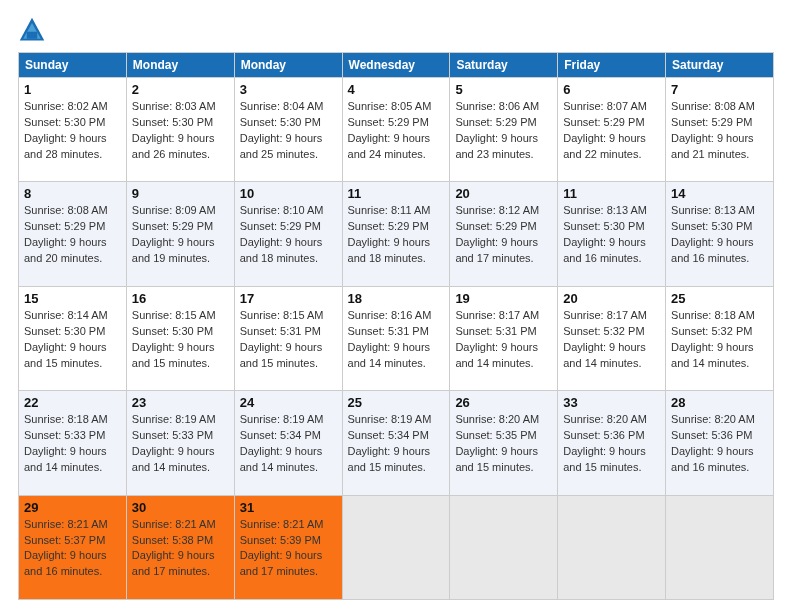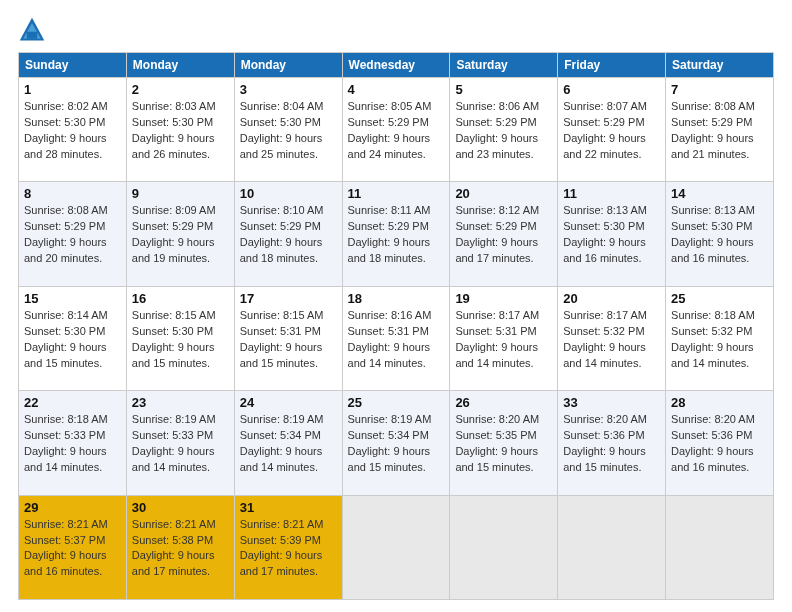--- a/index.html
+++ b/index.html
@@ -74,21 +74,21 @@
       padding: 4px 5px;
       font-size: 9.5px;
       color: #333;
       height: 88px;
       background: #fff;
     }
     .calendar tr:nth-child(even) td {
       background: #f0f4fa;
     }
     .calendar tr:last-child td {
-      background: #eab308;
+      background: #f97316;
     }
     .day-num {
       font-size: 13px;
       font-weight: bold;
       color: #111;
       display: block;
       margin-bottom: 2px;
     }
     .day-info {
       line-height: 1.45;

